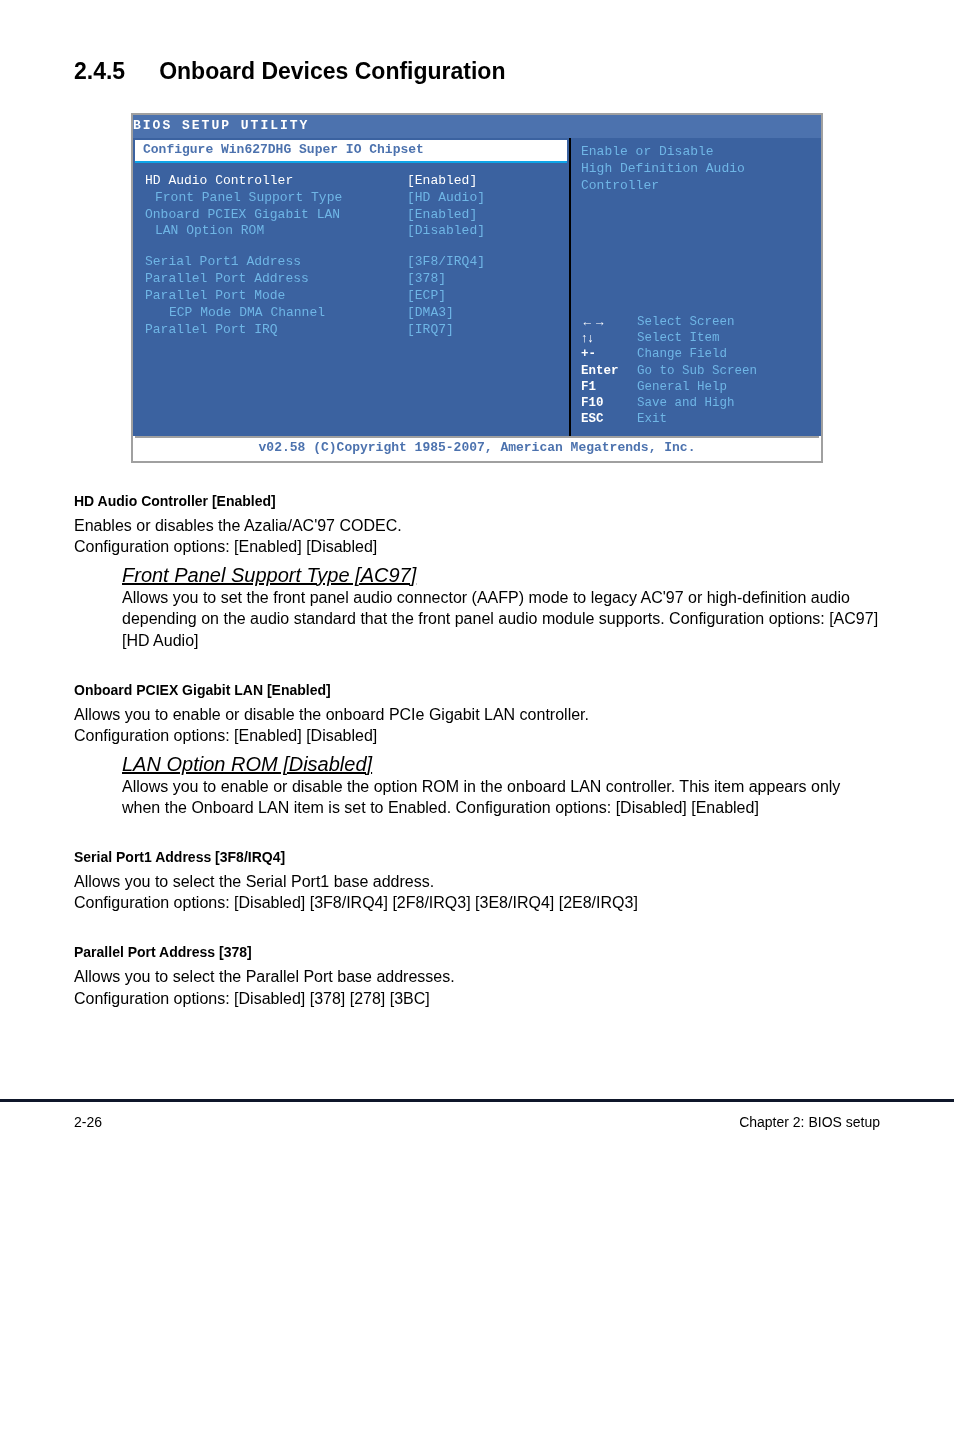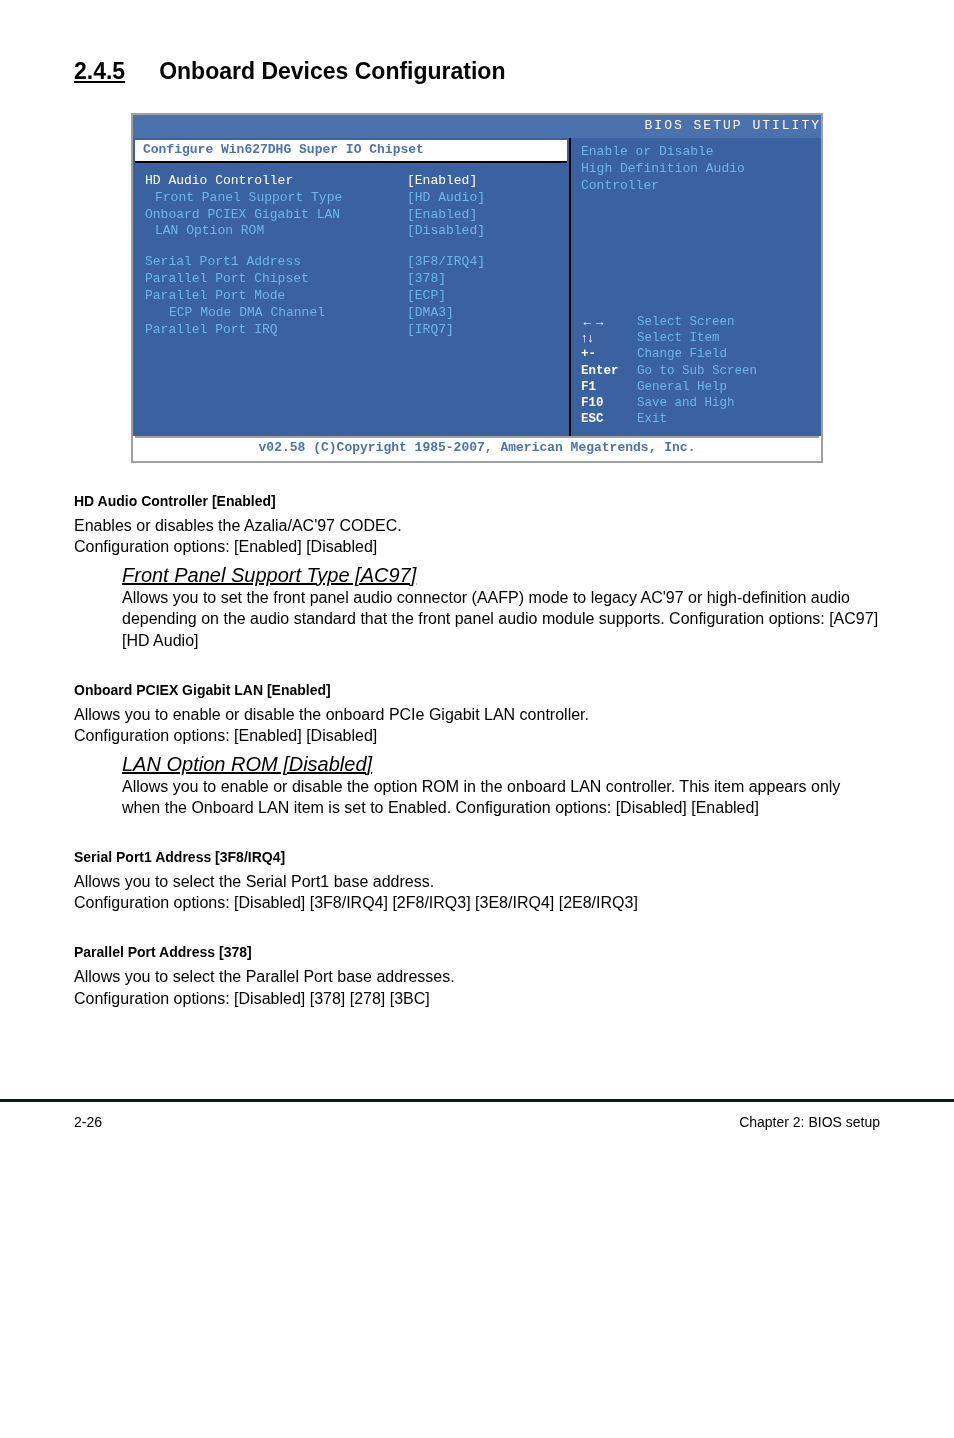--- a/index.html
+++ b/index.html
@@ -14,37 +14,36 @@
     padding: 58px 74px 30px 74px;
   }
   .section-heading {
     font-size: 23px;
     font-weight: bold;
     margin-bottom: 28px;
   }
   .section-num {
     display: inline-block;
     margin-right: 34px;
-    text-decoration: underline;
   }
 
   
   .bios-panel {
     width: 688px;
     margin: 0 auto;
     border: 2px solid #a0a0a0;
     font-family: "Courier New", monospace;
     font-size: 13px;
     line-height: 1.3;
   }
   .bios-title {
     background: #4c72ae;
     color: #ffffff;
-    font-weight: normal;
-    text-align: right;
+    font-weight: bold;
+    text-align: left;
     padding: 3px 0;
     letter-spacing: 2px;
   }
   .bios-tab-row {
     background: #4c72ae;
     padding: 3px 10px 4px 10px;
   }
   .bios-tab {
     display: inline-block;
     background: #e5e5e5;
@@ -65,21 +64,21 @@
     width: 230px;
     border-left: 2px solid #000000;
     position: relative;
     padding: 6px 10px 8px 10px;
   }
   .bios-chipset {
     background: #fff;
     color: #4c72ae;
     font-weight: bold;
     padding: 2px 8px;
-    border-bottom: 2px solid #000000;
+    border-bottom: 2px solid #0ea5e9;
     margin: 2px 2px 0 2px;
   }
   .bios-settings {
     padding: 10px 12px 90px 12px;
   }
   .bios-row {
     display: flex;
     white-space: pre;
     justify-content: space-between;
   }
@@ -180,21 +179,21 @@
             <span class="bios-value">[Disabled]</span>
           </div>
 
           <div style="height:14px"></div>
 
           <div class="bios-row">
             <span class="bios-label">Serial Port1 Address</span>
             <span class="bios-value">[3F8/IRQ4]</span>
           </div>
           <div class="bios-row">
-            <span class="bios-label">Parallel Port Chipset</span>
+            <span class="bios-label">Parallel Port Address</span>
             <span class="bios-value">[378]</span>
           </div>
           <div class="bios-row">
             <span class="bios-label">Parallel Port Mode</span>
             <span class="bios-value">[ECP]</span>
           </div>
           <div class="bios-row">
             <span class="bios-label indent2">ECP Mode DMA Channel</span>
             <span class="bios-value">[DMA3]</span>
           </div>

